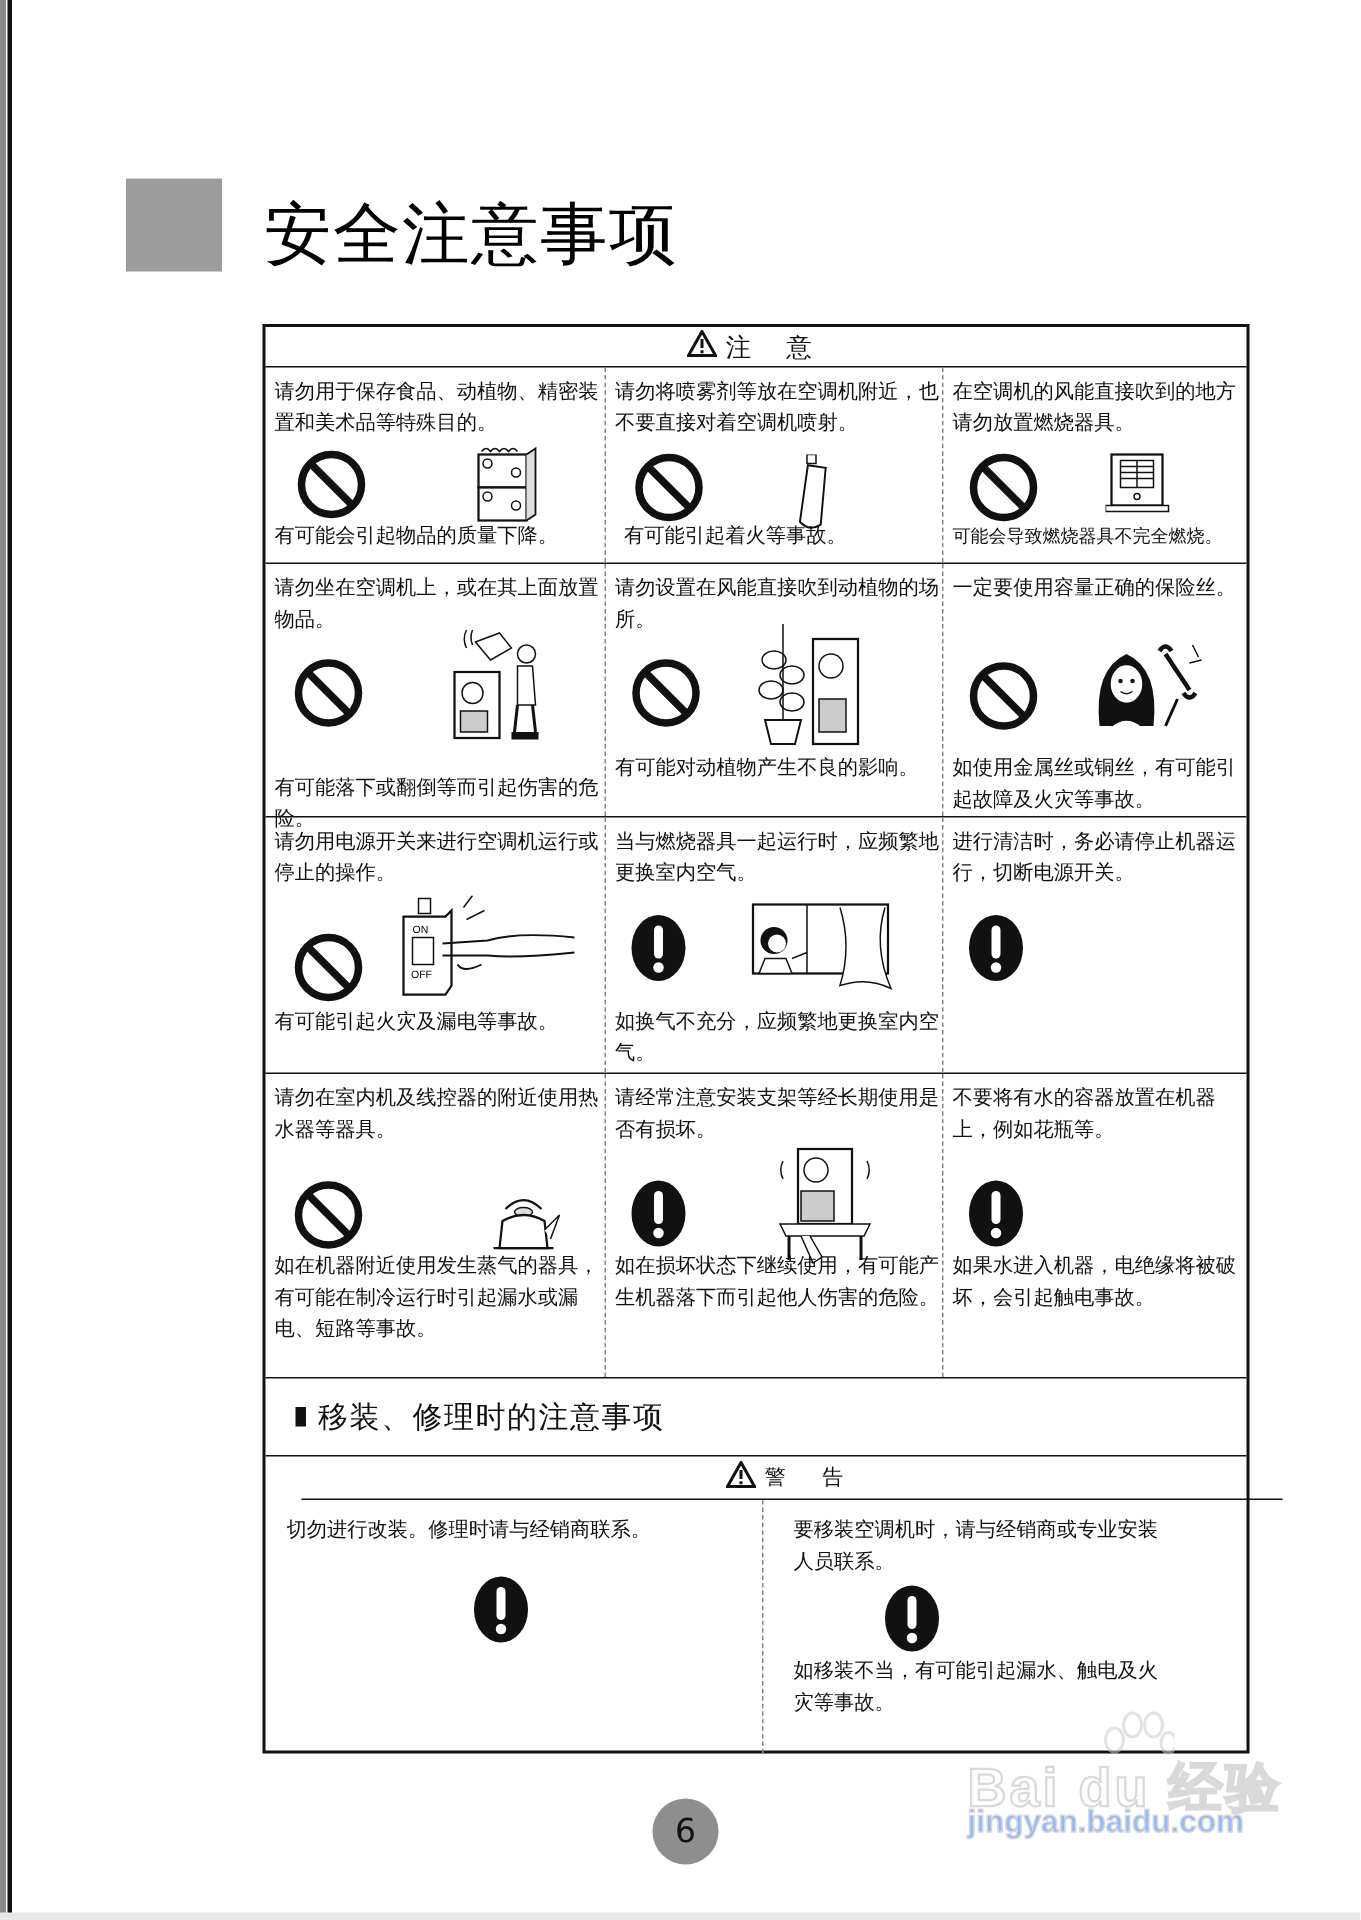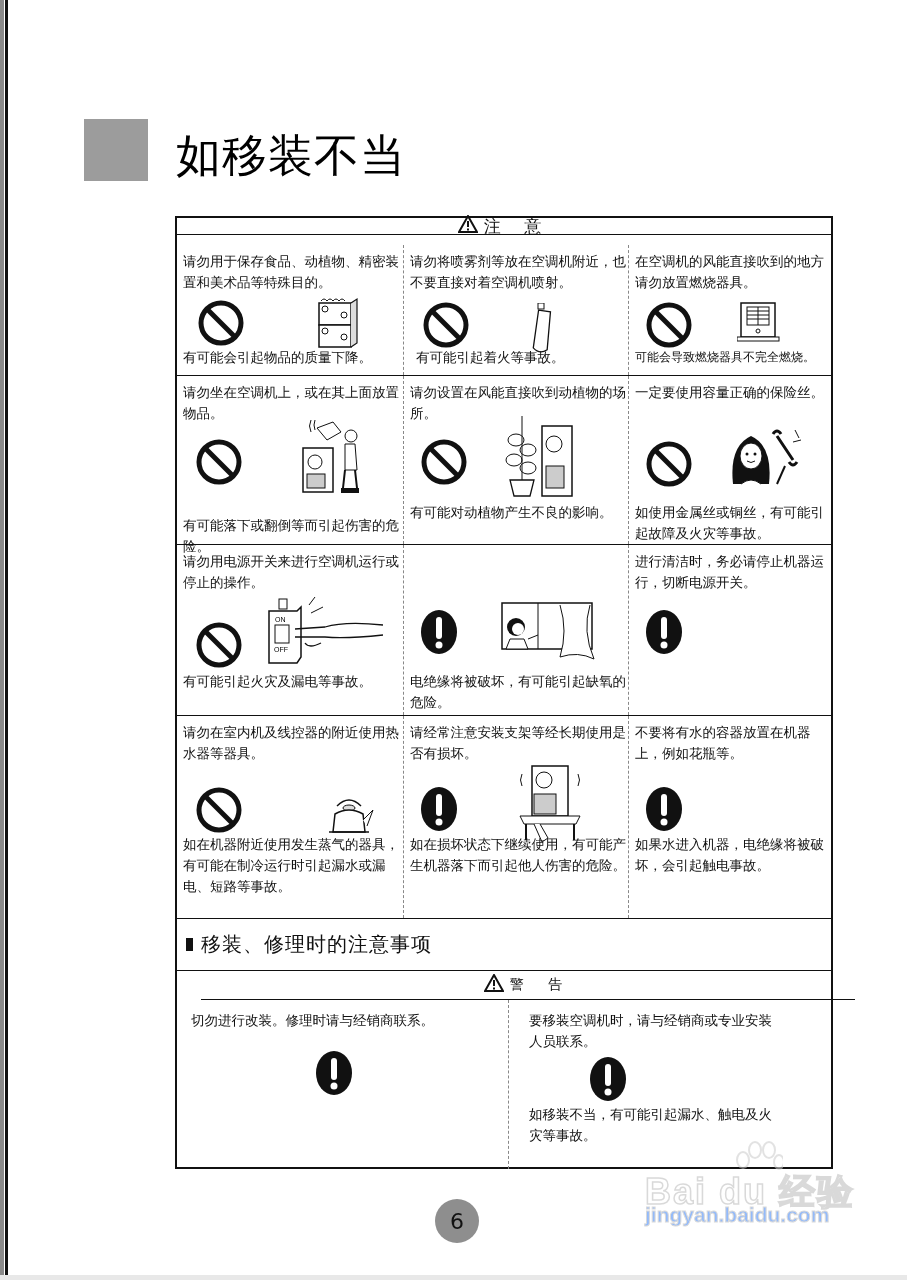--- a/index.html
+++ b/index.html
@@ -8,36 +8,36 @@
 
   .edge-grey { position: absolute; left: 0; top: 0; width: 4px; height: 1280px; background: #8a8a8a; }
   .edge-dark { position: absolute; left: 5px; top: 0; width: 3px; height: 1280px; background: #111; }
   .bottom-strip { position: absolute; left: 0; bottom: 0; width: 907px; height: 5px; background: #e8e8e8; }
 
   .title-block { position: absolute; left: 84px; top: 119px; width: 64px; height: 62px; background: #9c9c9c; }
   .page-title { position: absolute; left: 176px; top: 128px; font-size: 45px; line-height: 56px; font-weight: normal; letter-spacing: 1px; color: #000; }
 
   .frame { position: absolute; left: 175px; top: 216px; width: 658px; height: 953px; border: 2px solid #111; }
 
-  .hdr { position: absolute; left: 0; width: 654px; height: 17px; border-bottom: 1.5px solid #111; display: flex; align-items: center; justify-content: center; font-size: 17px; }
+  .hdr { position: absolute; left: 0; width: 654px; height: 27px; border-bottom: 1.5px solid #111; display: flex; align-items: center; justify-content: center; font-size: 17px; }
   .hdr .tri { display: inline-block; margin-right: 6px; }
   .hdr .label { letter-spacing: 9px; }
   .hdr.warn .label { font-size: 14px; letter-spacing: 10px; }
 
   .row { position: absolute; left: 0; width: 654px; border-bottom: 1.5px solid #111; }
   .cell { position: absolute; top: 0; height: 100%; padding: 6px 6px 0 6px; font-size: 13.5px; line-height: 21px; }
   .cell.c0 { left: 0; width: 226px; padding-left: 28px; }
   .cell.c1 { left: 226px; width: 225px; border-left: 1px dashed #888; }
   .cell.c2 { left: 451px; width: 203px; border-left: 1px dashed #888; }
   .cell .top-text, .cell .bot-text { position: absolute; left: 6px; right: 2px; }
   .cell .top-text { top: 6px; }
   .cell .sym { position: absolute; }
   .cell .pic { position: absolute; }
 
-  .section2 { position: absolute; left: 0; top: 701px; width: 654px; height: 52px; border-bottom: 1.5px solid #111; display: flex; align-items: center; padding-left: 9px; }
+  .section2 { position: absolute; left: 0; top: 701px; width: 654px; height: 52px; border-bottom: 1.5px solid #111; display: flex; align-items: center; padding-left: 20px; }
   .section2 .sq { width: 7px; height: 13px; background: #111; margin-right: 8px; }
   .section2 .sec-title { font-size: 20px; letter-spacing: 1px; }
 
   .brow { position: absolute; left: 0; top: 782px; width: 654px; height: 169px; }
   .bcell { position: absolute; top: 0; height: 100%; font-size: 13.5px; line-height: 21px; }
   .bcell.b0 { left: 0; width: 331px; padding: 10px 14px; }
   .bcell.b1 { left: 331px; width: 291px; border-left: 1px dashed #888; padding: 10px 20px; }
 
   .pagenum { position: absolute; left: 435px; top: 1199px; width: 44px; height: 44px; border-radius: 50%; background: #8e8e8e; display: flex; align-items: center; justify-content: center; font-size: 22px; color: #111; }
 
@@ -47,21 +47,21 @@
   .wm-paw { position: absolute; left: 88px; top: 0; }
 </style>
 </head>
 <body>
 
 <div class="edge-grey"></div>
 <div class="edge-dark"></div>
 <div class="bottom-strip"></div>
 
 <div class="title-block"></div>
-<h1 class="page-title">如移装不当</h1>
+<h1 class="page-title">安全注意事项</h1>
 
 <div class="frame">
 
   <div class="hdr" style="top:0;">
     <span class="tri">
       <svg width="20" height="18" viewBox="0 0 20 18">
           <polygon points="10,1 19,17 1,17" fill="none" stroke="#111" stroke-width="2"></polygon>
           <rect x="9" y="6" width="2" height="6" fill="#111"></rect>
           <rect x="9" y="13.5" width="2" height="2" fill="#111"></rect>
         </svg>
@@ -220,39 +220,40 @@
             <rect x="10" y="28" width="14" height="18" fill="#fff" stroke="#111"></rect>
             <text x="10" y="25" font-size="7" font-family="Liberation Sans, sans-serif">ON</text>
             <text x="9" y="55" font-size="7" font-family="Liberation Sans, sans-serif">OFF</text>
             <path d="M30 32 L60 30 Q80 24 118 28 M30 40 L60 40 Q80 42 118 38 M40 46 Q44 52 56 46" fill="none" stroke="#111" stroke-width="1.3"></path>
             <path d="M44 8 L50 0 M46 16 L58 10" stroke="#111"></path>
           </svg>
       </div>
       <div class="bot-text" style="top:126px;">有可能引起火灾及漏电等事故。</div>
     </div>
     <div class="cell c1">
+      <div class="top-text">当与燃烧器具一起运行时，应频繁地更换室内空气。</div>
       <div class="sym" style="left:16px;top:64px;">
         <svg width="38" height="46" viewBox="0 0 38 46">
             <ellipse cx="19" cy="23" rx="18" ry="22" fill="#111"></ellipse>
             <rect x="16" y="8" width="6" height="22" rx="3" fill="#fff"></rect>
             <circle cx="19" cy="36" r="3.5" fill="#fff"></circle>
           </svg>
       </div>
       <div class="pic" style="left:94px;top:56px;">
         <svg width="100" height="64" viewBox="0 0 100 64">
             <rect x="4" y="2" width="90" height="46" fill="#fff" stroke="#111" stroke-width="1.5"></rect>
             <line x1="40" y1="2" x2="40" y2="48" stroke="#111"></line>
             <circle cx="18" cy="26" r="9" fill="#111"></circle>
             <circle cx="20" cy="28" r="6" fill="#fff"></circle>
             <path d="M8 48 L30 48 L26 38 L12 38 Z" fill="#fff" stroke="#111"></path>
             <path d="M62 4 Q70 30 62 56 Q80 50 96 58 Q84 30 92 4" fill="#fff" stroke="#111"></path>
             <path d="M30 38 L40 34" stroke="#111"></path>
           </svg>
       </div>
-      <div class="bot-text" style="top:126px;">电绝缘将被破坏，有可能引起缺氧的危险。</div>
+      <div class="bot-text" style="top:126px;">如换气不充分，应频繁地更换室内空气。</div>
     </div>
     <div class="cell c2">
       <div class="top-text">进行清洁时，务必请停止机器运行，切断电源开关。</div>
       <div class="sym" style="left:16px;top:64px;">
         <svg width="38" height="46" viewBox="0 0 38 46">
             <ellipse cx="19" cy="23" rx="18" ry="22" fill="#111"></ellipse>
             <rect x="16" y="8" width="6" height="22" rx="3" fill="#fff"></rect>
             <circle cx="19" cy="36" r="3.5" fill="#fff"></circle>
           </svg>
       </div>

